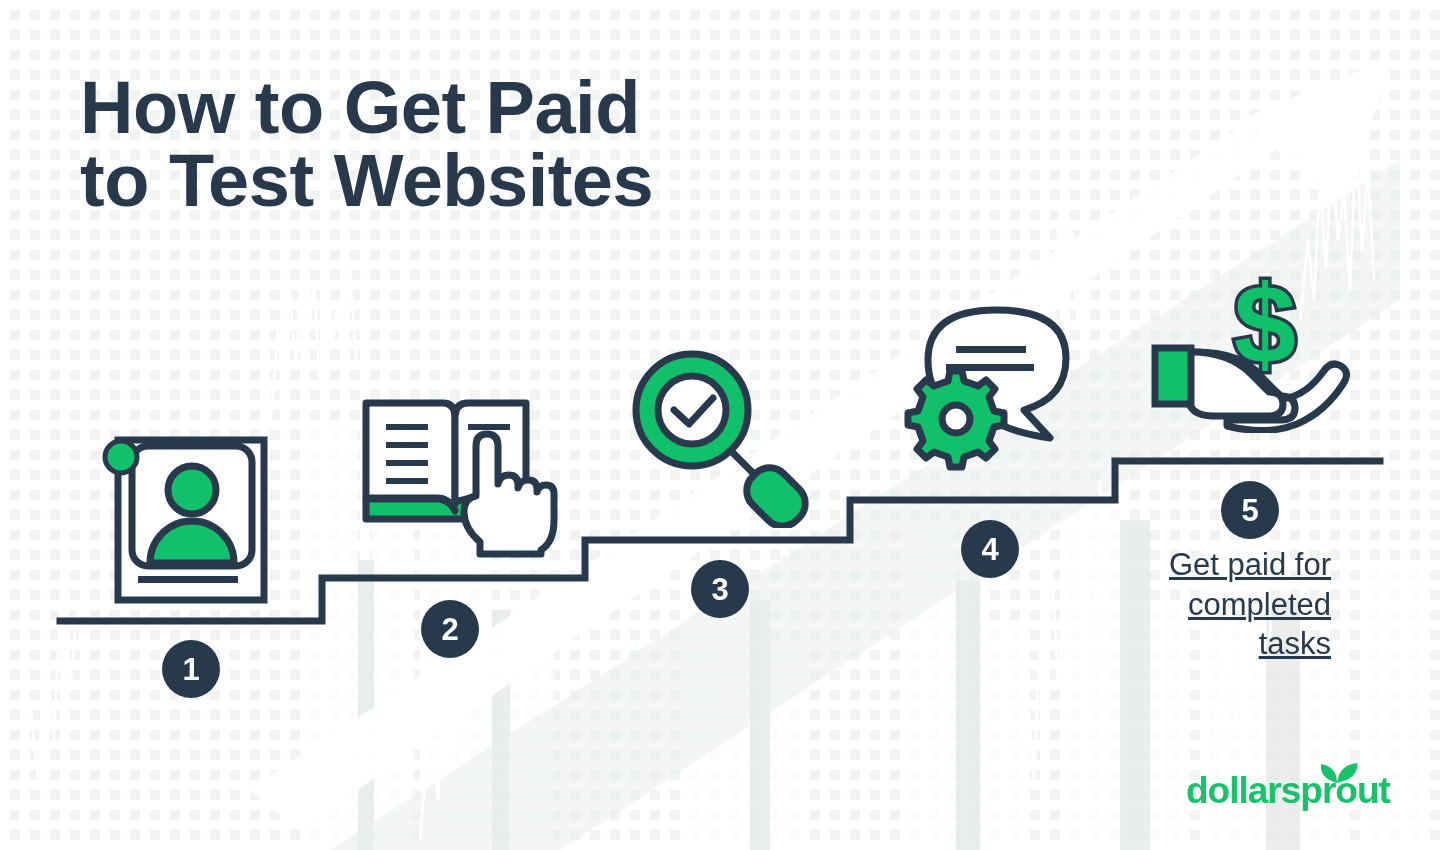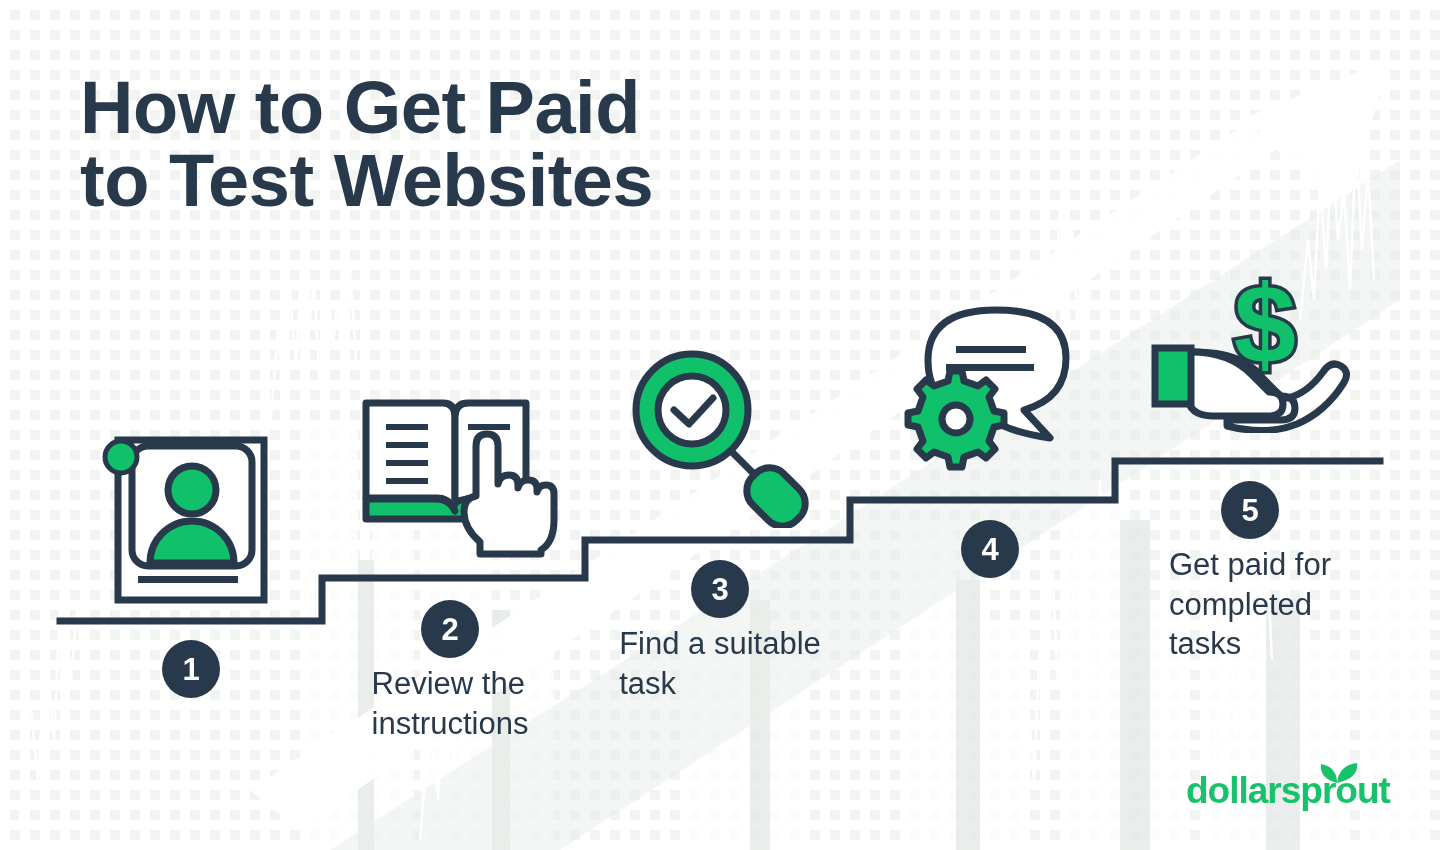--- a/index.html
+++ b/index.html
@@ -71,22 +71,23 @@
     align-items: center;
     justify-content: center;
     line-height: 1;
   }
 
   .caption {
     margin-top: 6px;
     font-size: 31px;
     line-height: 1.28;
     color: #27394b;
-    text-align: left;
+    text-align: right;
     white-space: pre-line;
+    text-decoration: underline;
   }
 
   .step-inner {
     display: flex;
     flex-direction: column;
     align-items: center;
   }
 
   .icon-wrap { position: absolute; }
 
@@ -244,30 +245,26 @@
 
   <div class="step" style="left:95px; top:640px; width:192px;">
     <div class="step-inner">
       <div class="badge">1</div>
     </div>
   </div>
 
   <div class="step" style="left:340px; top:600px; width:220px;">
     <div class="step-inner">
       <div class="badge">2</div>
-      <div class="caption">Review the
-instructions</div>
     </div>
   </div>
 
   <div class="step" style="left:592px; top:560px; width:256px;">
     <div class="step-inner">
       <div class="badge">3</div>
-      <div class="caption">Find a suitable
-task</div>
     </div>
   </div>
 
   <div class="step" style="left:865px; top:520px; width:250px;">
     <div class="step-inner">
       <div class="badge">4</div>
     </div>
   </div>
 
   <div class="step" style="left:1128px; top:481px; width:244px;">

